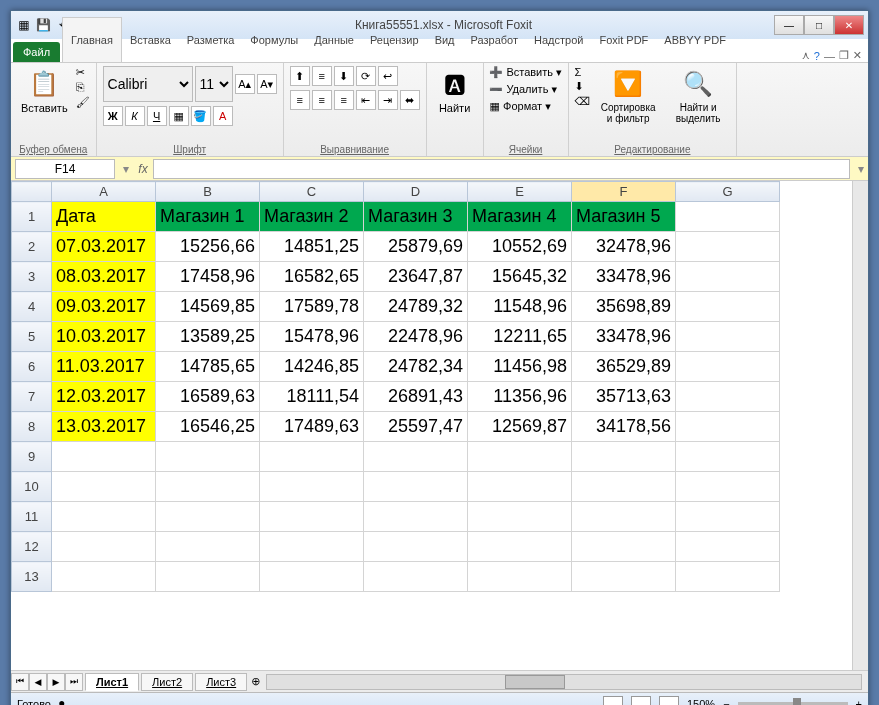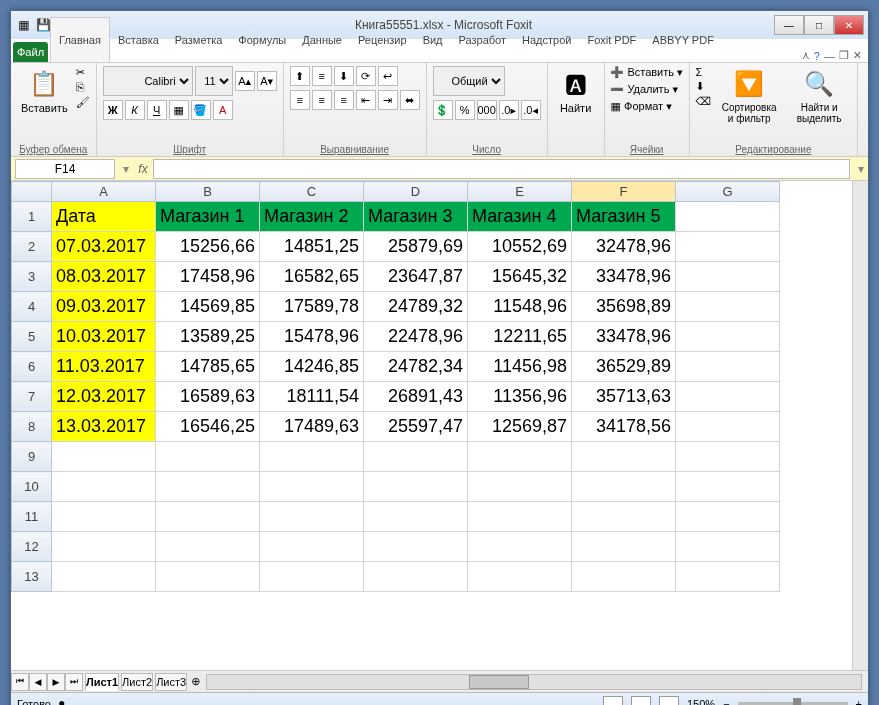--- a/index.html
+++ b/index.html
@@ -6,33 +6,33 @@
 body { background: #5a7ba8; display: flex; justify-content: center; align-items: flex-start; padding: 10px; }
 .window { width: 879px; height: 705px; background: #fff; border: 1px solid #4a6a8a; box-shadow: 0 0 6px rgba(0,0,0,.4); display: flex; flex-direction: column; }
 .titlebar { height: 28px; background: linear-gradient(#e8f0fa,#d4e4f6); display: flex; align-items: center; padding: 0 4px; font-size: 12px; }
 .titlebar .qat { display: flex; gap: 2px; align-items: center; }
 .titlebar .qat span { width: 18px; height: 18px; display: flex; align-items: center; justify-content: center; }
 .titlebar .title { flex: 1; text-align: center; color: #444; }
 .titlebar .winbtns { display: flex; gap: 0; }
 .titlebar .winbtns button { width: 30px; height: 20px; border: 1px solid #aaa; background: linear-gradient(#f8f8f8,#e0e0e0); font-size: 10px; cursor: pointer; }
 .titlebar .winbtns .close { background: linear-gradient(#e88,#c33); color: #fff; }
 .tabs { height: 24px; background: #fff; display: flex; align-items: flex-end; padding: 0 2px; font-size: 11px; border-bottom: 1px solid #ccc; }
-.tabs .filetab { background: #197b30; color: #fff; padding: 4px 4px; border-radius: 3px 3px 0 0; margin-right: 2px; cursor: pointer; }
+.tabs .filetab { background: #197b30; color: #fff; padding: 4px 10px; border-radius: 3px 3px 0 0; margin-right: 2px; cursor: pointer; }
 .tabs .tab { padding: 16px 8px; color: #444; cursor: pointer; }
 .tabs .tab.active { background: #f4f4f4; border: 1px solid #ccc; border-bottom: none; }
 .tabs .right { margin-left: auto; display: flex; gap: 4px; align-items: center; padding-right: 4px; color: #666; }
 .ribbon { height: 94px; background: linear-gradient(#f7f7f7,#ececec); border-bottom: 1px solid #ccc; display: flex; font-size: 11px; }
 .group { border-right: 1px solid #d0d0d0; padding: 3px 6px 1px; display: flex; flex-direction: column; justify-content: space-between; }
 .group .ctrls { display: flex; gap: 4px; align-items: flex-start; }
 .group .glabel { text-align: center; color: #666; font-size: 10px; padding-top: 2px; text-decoration: underline; }
 .bigbtn { display: flex; flex-direction: column; align-items: center; gap: 2px; padding: 2px 4px; cursor: pointer; min-width: 44px; }
 .bigbtn .ico { width: 32px; height: 32px; display: flex; align-items: center; justify-content: center; font-size: 24px; }
 .stack { display: flex; flex-direction: column; gap: 2px; }
 .row { display: flex; gap: 2px; align-items: center; }
-.row select, .row input { font-size: 11px; height: 30px; border: 1px solid #bbb; text-align: right; }
+.row select, .row input { font-size: 14px; height: 36px; border: 1px solid #bbb; }
 .row .btn { width: 20px; height: 20px; border: 1px solid #bbb; background: #fff; display: flex; align-items: center; justify-content: center; cursor: pointer; font-size: 11px; }
 .formula-bar { height: 24px; border-bottom: 1px solid #ccc; display: flex; align-items: center; font-size: 12px; background: #fef9c3; }
 .namebox { width: 100px; border: 1px solid #bbb; background: #fff; margin: 0 4px; padding: 2px 4px; text-align: center; }
 .fx { width: 20px; text-align: center; font-style: italic; color: #666; }
 .fbar { flex: 1; background: #fff; border: 1px solid #bbb; height: 20px; margin-right: 4px; }
 .grid-area { flex: 1; display: flex; flex-direction: column; overflow: hidden; background: #fff; }
 .grid-scroll { flex: 1; overflow: auto; position: relative; }
 table.sheet { border-collapse: collapse; font-size: 18px; }
 table.sheet th { background: linear-gradient(#f4f7fb,#e1e8f2); border: 1px solid #b8c6d8; font-weight: normal; color: #444; position: sticky; }
 table.sheet th.colh { height: 20px; min-width: 104px; font-size: 13px; }
@@ -41,21 +41,21 @@
 table.sheet th.corner { width: 40px; height: 20px; }
 table.sheet td { border: 1px solid #d4d4d4; height: 30px; min-width: 104px; padding: 0 4px; vertical-align: middle; }
 td.date { background: #ffff00; text-align: left; }
 td.hdr-date { background: #ffff00; text-align: left; }
 td.hdr-store { background: #00a84f; color: #000; text-align: left; }
 td.num { text-align: right; }
 td.data { border: 1px solid #000; }
 .sheettabs { height: 22px; background: #ececec; border-top: 1px solid #ccc; display: flex; align-items: center; font-size: 11px; }
 .sheettabs .nav { display: flex; }
 .sheettabs .nav button { width: 18px; height: 18px; border: 1px solid #bbb; background: #f7f7f7; font-size: 9px; cursor: pointer; }
-.sheettabs .stab { padding: 2px 0; border: 1px solid #bbb; background: #f7f7f7; margin-left: 2px; cursor: pointer; }
+.sheettabs .stab { padding: 2px 10px; border: 1px solid #bbb; background: #f7f7f7; margin-left: 2px; cursor: pointer; text-decoration: underline; }
 .sheettabs .stab.active { background: #fff; border-bottom: 1px solid #fff; font-weight: bold; }
 .sheettabs .hscroll { flex: 1; margin: 0 6px; height: 16px; background: #e0e0e0; border: 1px solid #bbb; position: relative; }
 .sheettabs .hscroll .thumb { position: absolute; left: 40%; width: 60px; height: 100%; background: #c8c8c8; border: 1px solid #999; }
 .statusbar { height: 22px; background: linear-gradient(#e8f0fa,#d4e4f6); border-top: 1px solid #bbb; display: flex; align-items: center; font-size: 11px; padding: 0 6px; gap: 8px; }
 .statusbar .spacer { flex: 1; }
 .statusbar .viewbtn { width: 20px; height: 16px; border: 1px solid #999; background: #fff; cursor: pointer; }
 .statusbar .slider { width: 110px; height: 4px; background: #bbb; position: relative; }
 .statusbar .slider .knob { position: absolute; left: 50%; top: -4px; width: 8px; height: 12px; background: #888; }
 .vscroll { width: 16px; background: #e8e8e8; border-left: 1px solid #ccc; }
 .grid-wrap { display: flex; flex: 1; overflow: hidden; }
@@ -146,35 +146,20 @@
           <div class="btn">≡</div>
           <div class="btn">≡</div>
           <div class="btn">⇤</div>
           <div class="btn">⇥</div>
           <div class="btn">⬌</div>
         </div>
       </div>
       <div class="glabel">Выравнивание</div>
     </div>
     <div class="group">
-      <div class="ctrls stack">
-        <div class="row">
-            <select style="width:72px"><option>Общий</option></select>
-          </div>
-        <div class="row">
-          <div class="btn">💲</div>
-          <div class="btn">%</div>
-          <div class="btn">000</div>
-          <div class="btn">.0▸</div>
-          <div class="btn">.0◂</div>
-        </div>
-      </div>
-      <div class="glabel">Число</div>
-    </div>
-    <div class="group">
       <div class="ctrls">
         <div class="bigbtn">
           <div class="ico">🅰</div>
           <span>Найти</span>
         </div>
       </div>
       <div class="glabel"></div>
     </div>
     <div class="group">
       <div class="ctrls stack">

